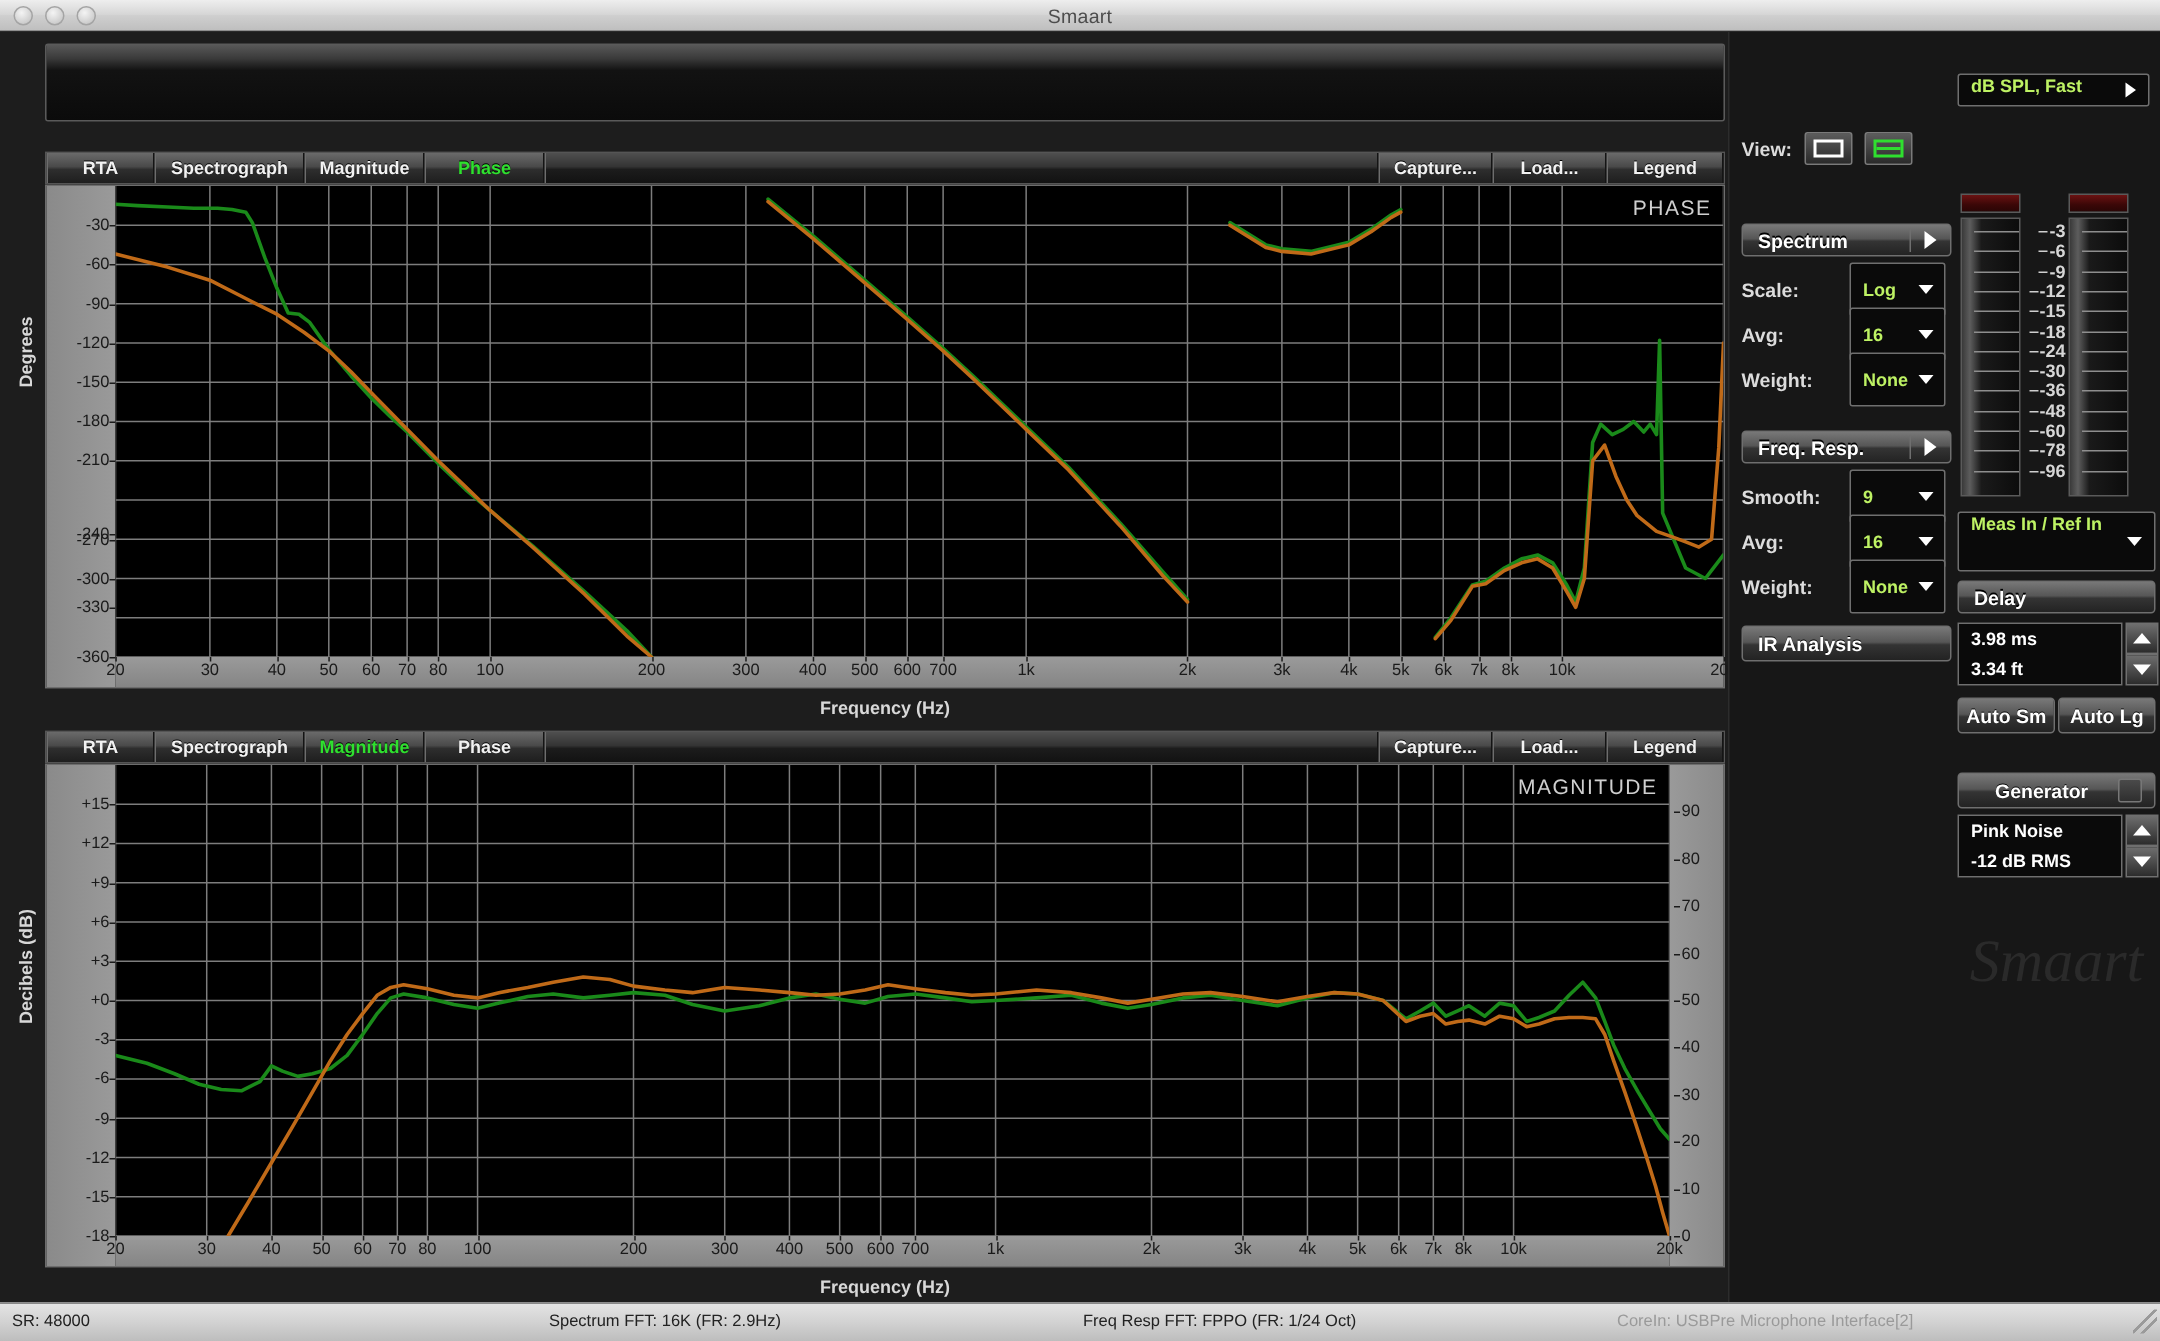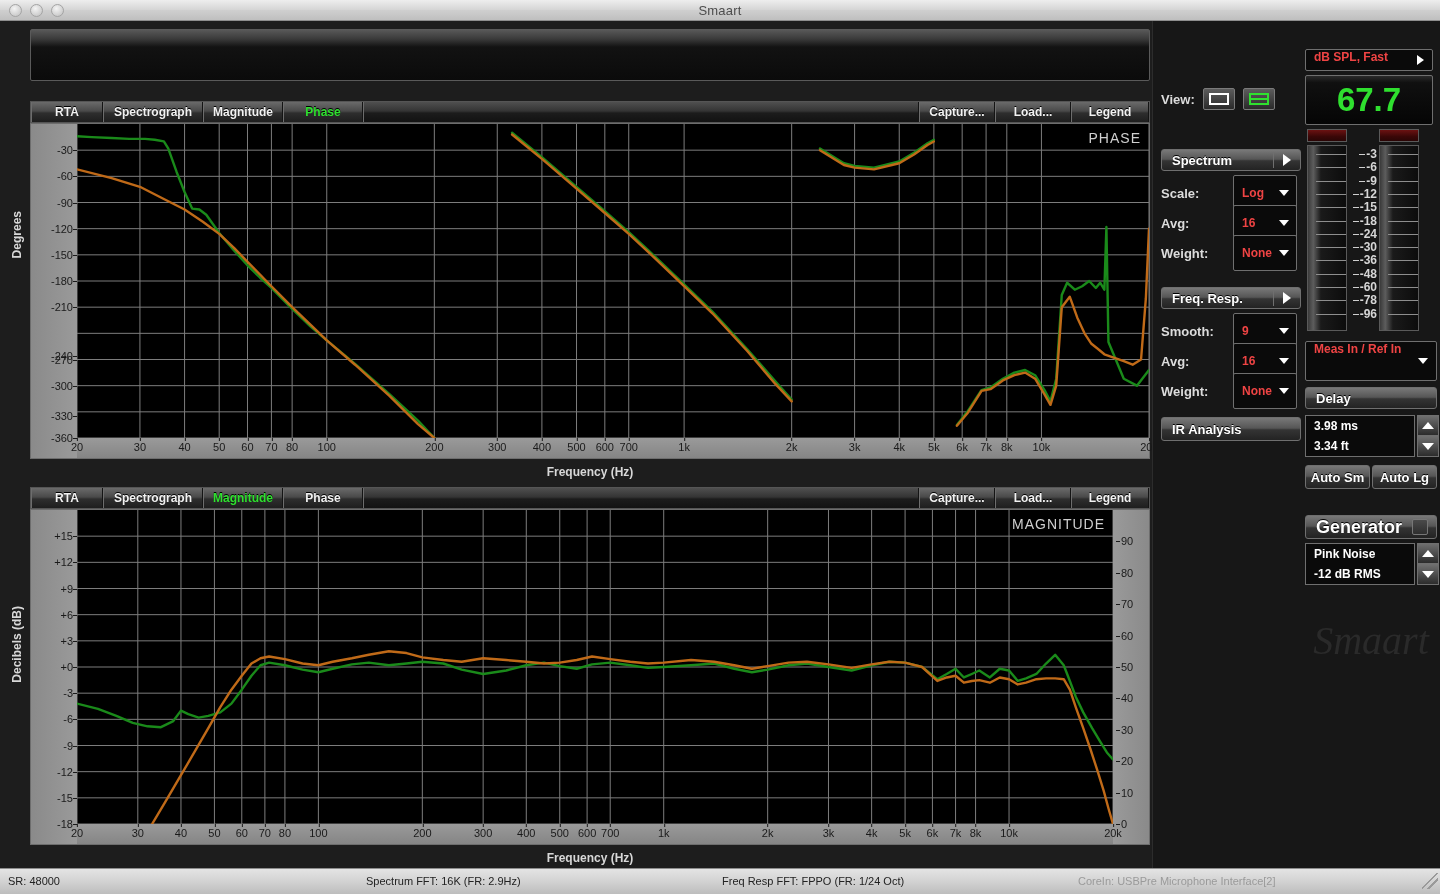--- a/index.html
+++ b/index.html
@@ -160,21 +160,21 @@
   .btn3d {
     background: linear-gradient(to bottom, #787878 0%, #565656 46%, #343434 54%, #232323 100%);
     border: 1px solid #6f6f6f; border-radius: 3px;
     color: #fff; font-size: 13px; font-weight: bold;
     text-shadow: 0 -1px 0 #000;
     display: flex; align-items: center;
     cursor: default;
   }
   .dark-field {
     background: #0a0a0a; border: 1px solid #6f6f6f; border-radius: 2px;
-    color: #ef4444; font-size: 12px; font-weight: bold;
+    color: #bef264; font-size: 12px; font-weight: bold;
   }
 
   .start-btn {
     position: absolute; left: 8px; top: 10px; width: 134px; height: 50px;
     justify-content: flex-start; padding-left: 14px;
     font-size: 25px; font-weight: bold;
   }
   .start-led {
     position: absolute; right: 12px; top: 13px;
     width: 24px; height: 24px; border-radius: 2px;
@@ -295,21 +295,21 @@
     flex: 1; background: linear-gradient(to bottom, #6e6e6e, #2c2c2c);
     border: 1px solid #6f6f6f;
     display: flex; align-items: center; justify-content: center;
   }
   .arr-up { width:0;height:0;border-bottom:7px solid #fff;border-left:6px solid transparent;border-right:6px solid transparent; }
   .arr-dn { width:0;height:0;border-top:7px solid #fff;border-left:6px solid transparent;border-right:6px solid transparent; }
 
   .auto-row { position: absolute; left: 152px; top: 444px; width: 132px; height: 24px; display: flex; gap: 2px; }
   .auto-btn { flex: 1; justify-content: center; font-size: 13px; }
 
-  .gen-btn { position: absolute; left: 152px; top: 494px; width: 132px; height: 24px; padding-left: 10px; font-size: 18px; }
+  .gen-btn { position: absolute; left: 152px; top: 494px; width: 132px; height: 24px; padding-left: 24px; font-size: 13px; }
   .gen-led {
     position: absolute; right: 8px; top: 50%; transform: translateY(-50%);
     width: 16px; height: 16px; border-radius: 2px;
     background: linear-gradient(to bottom, #4a4a4a, #2f2f2f); border: 1px solid #777;
   }
   .gen-box {
     position: absolute; left: 152px; top: 522px; width: 110px; height: 42px;
     background: #0a0a0a; border: 1px solid #6f6f6f;
     display: flex; flex-direction: column; justify-content: center; padding-left: 8px;
   }
@@ -375,21 +375,21 @@
             <div class="ytick" style="top: 26.1667px;">-30</div>
             <div class="ytick" style="top: 52.3333px;">-60</div>
             <div class="ytick" style="top: 78.5px;">-90</div>
             <div class="ytick" style="top: 104.667px;">-120</div>
             <div class="ytick" style="top: 130.833px;">-150</div>
             <div class="ytick" style="top: 157px;">-180</div>
             <div class="ytick" style="top: 183.167px;">-210</div>
             <div class="ytick" style="top: 216px; margin-top: 16px;">-240</div>
             <div class="ytick" style="top: 235.5px;">-270</div>
             <div class="ytick" style="top: 261.667px;">-300</div>
-            <div class="ytick" style="top: 292px;">-330</div>
+            <div class="ytick" style="top: 281px;">-330</div>
             <div class="ytick" style="top: 314px;">-360</div>
           </div>
         <div class="canvaswrap" id="phase-canvas-wrap" style="left: 46px; top: 0px; width: 1072px; height: 314px;">
           <svg id="phase-svg" width="100%" height="100%" preserveAspectRatio="none" viewBox="0 0 1072 314">
               <g>
                 <line x1="0" x2="0" y1="0" y2="314" stroke="#7d7d7d" stroke-width="1"></line>
                 <line x1="62.92327656923006" x2="62.92327656923006" y1="0" y2="314" stroke="#7d7d7d" stroke-width="1"></line>
                 <line x1="107.5680517839293" x2="107.5680517839293" y1="0" y2="314" stroke="#7d7d7d" stroke-width="1"></line>
                 <line x1="142.19722976547473" x2="142.19722976547473" y1="0" y2="314" stroke="#7d7d7d" stroke-width="1"></line>
                 <line x1="170.49132835315936" x2="170.49132835315936" y1="0" y2="314" stroke="#7d7d7d" stroke-width="1"></line>
@@ -590,21 +590,20 @@
         </span>
         <span class="view-btn">
           <span class="vb-dual"></span>
         </span>
       </div>
 
       <div class="dark-field spl-select">
         <span>dB SPL, Fast</span>
         <span class="spl-arrow"></span>
       </div>
-      <div class="spl-value">67.7</div>
 
       <div class="btn3d section-btn" style="top:128px;">
         <span>Spectrum</span>
         <span class="tri-sep"></span>
         <span class="tri"></span>
       </div>
       <div class="ctl-row" style="top:160px;">
         <span class="ctl-label">Scale:</span>
         <span class="dark-field combo">
           <span>Log</span>

